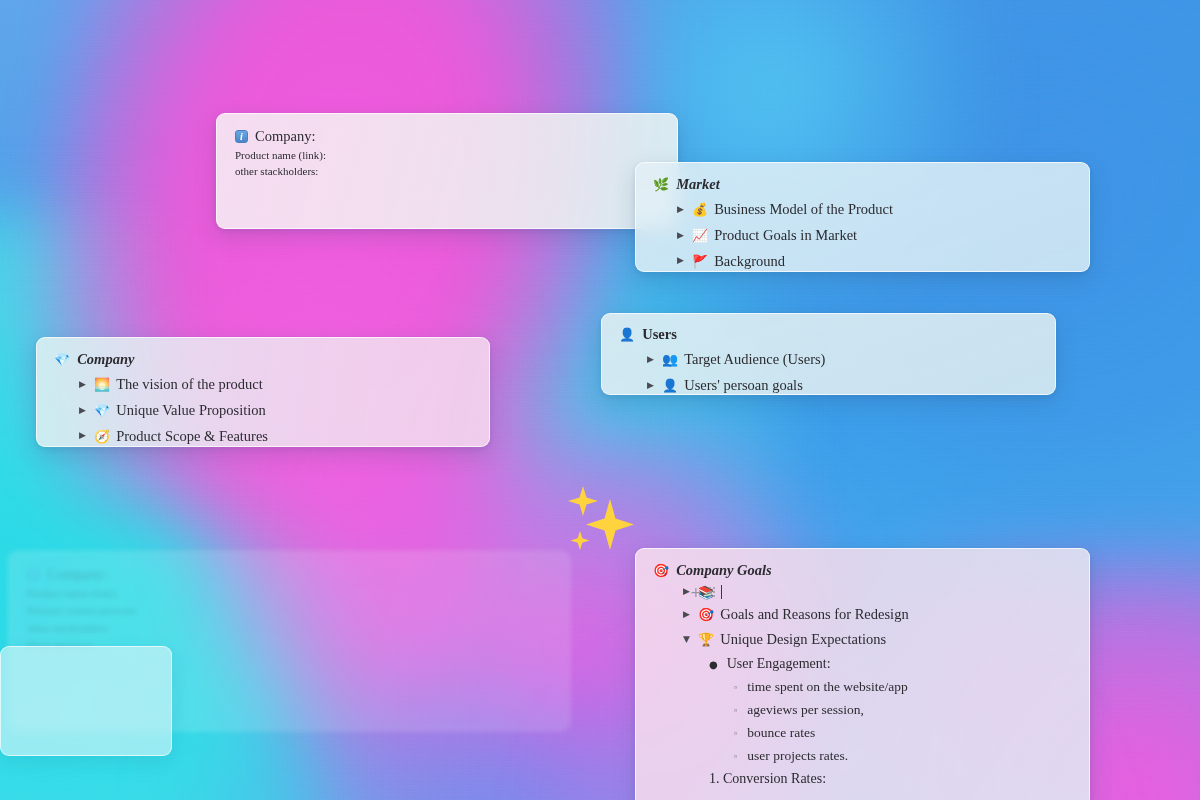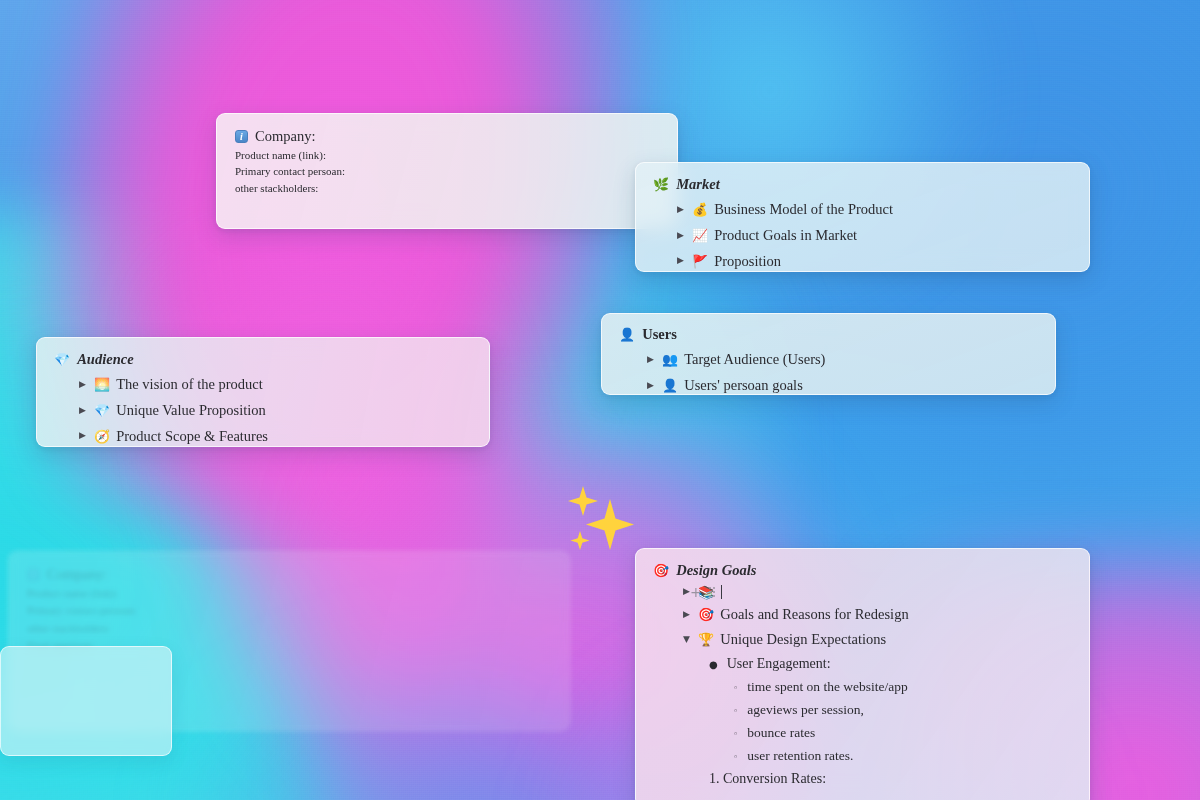--- a/index.html
+++ b/index.html
@@ -360,21 +360,20 @@
 
 <div id="card-blank"></div>
 
 <div class="card" id="card-company">
   <div class="inner">
     <div class="card-title">
       <span class="icon-info">i</span>
       <span class="t-text">Company:</span>
     </div>
     <div class="plain-line">Product name (link):</div>
-    <div class="plain-line">Primary contact persoan:</div>
     <div class="plain-line">other stackholders:</div>
   </div>
 </div>
 
 <div class="card" id="card-market">
   <div class="inner">
     <div class="card-title italic">
       <span class="emoji">🌿</span>
       <span class="t-text">Market</span>
     </div>
@@ -384,21 +383,21 @@
       <span>Business Model of the Product</span>
     </div>
     <div class="row">
       <span class="tri">▶</span>
       <span class="emoji">📈</span>
       <span>Product Goals in Market</span>
     </div>
     <div class="row">
       <span class="tri">▶</span>
       <span class="emoji">🚩</span>
-      <span>Proposition</span>
+      <span>Background</span>
     </div>
   </div>
 </div>
 
 <div class="card" id="card-users">
   <div class="inner">
     <div class="card-title">
       <span class="emoji">👤</span>
       <span class="t-text">Users</span>
     </div>
@@ -412,21 +411,21 @@
       <span class="emoji">👤</span>
       <span>Users' persoan goals</span>
     </div>
   </div>
 </div>
 
 <div class="card" id="card-product">
   <div class="inner">
     <div class="card-title italic">
       <span class="emoji">💎</span>
-      <span class="t-text">Audience</span>
+      <span class="t-text">Company</span>
     </div>
     <div class="row">
       <span class="tri">▶</span>
       <span class="emoji">🌅</span>
       <span>The vision of the product</span>
     </div>
     <div class="row">
       <span class="tri">▶</span>
       <span class="emoji">💎</span>
       <span>Unique Value Proposition</span>
@@ -436,21 +435,21 @@
       <span class="emoji">🧭</span>
       <span>Product Scope &amp; Features</span>
     </div>
   </div>
 </div>
 
 <div class="card" id="card-design">
   <div class="inner">
     <div class="card-title italic">
       <span class="emoji">🎯</span>
-      <span class="t-text">Design Goals</span>
+      <span class="t-text">Company Goals</span>
     </div>
 
     <div class="row dg-l1" style="position:relative;">
       <span class="hover-handles">
         <span class="h-plus">+</span>
         <span class="h-grip">
             <i></i>
             <i></i>
             <i></i>
             <i></i>
@@ -487,20 +486,20 @@
     <div class="bullet-l2">
       <span class="circ">◦</span>
       <span>ageviews per session,</span>
     </div>
     <div class="bullet-l2">
       <span class="circ">◦</span>
       <span> bounce rates</span>
     </div>
     <div class="bullet-l2">
       <span class="circ">◦</span>
-      <span>user retention rates.</span>
+      <span>user projects rates.</span>
     </div>
     <div class="bullet-l1">
 
       <span>1. Conversion Rates:</span>
     </div>
   </div>
 </div>
 
 </body></html>

